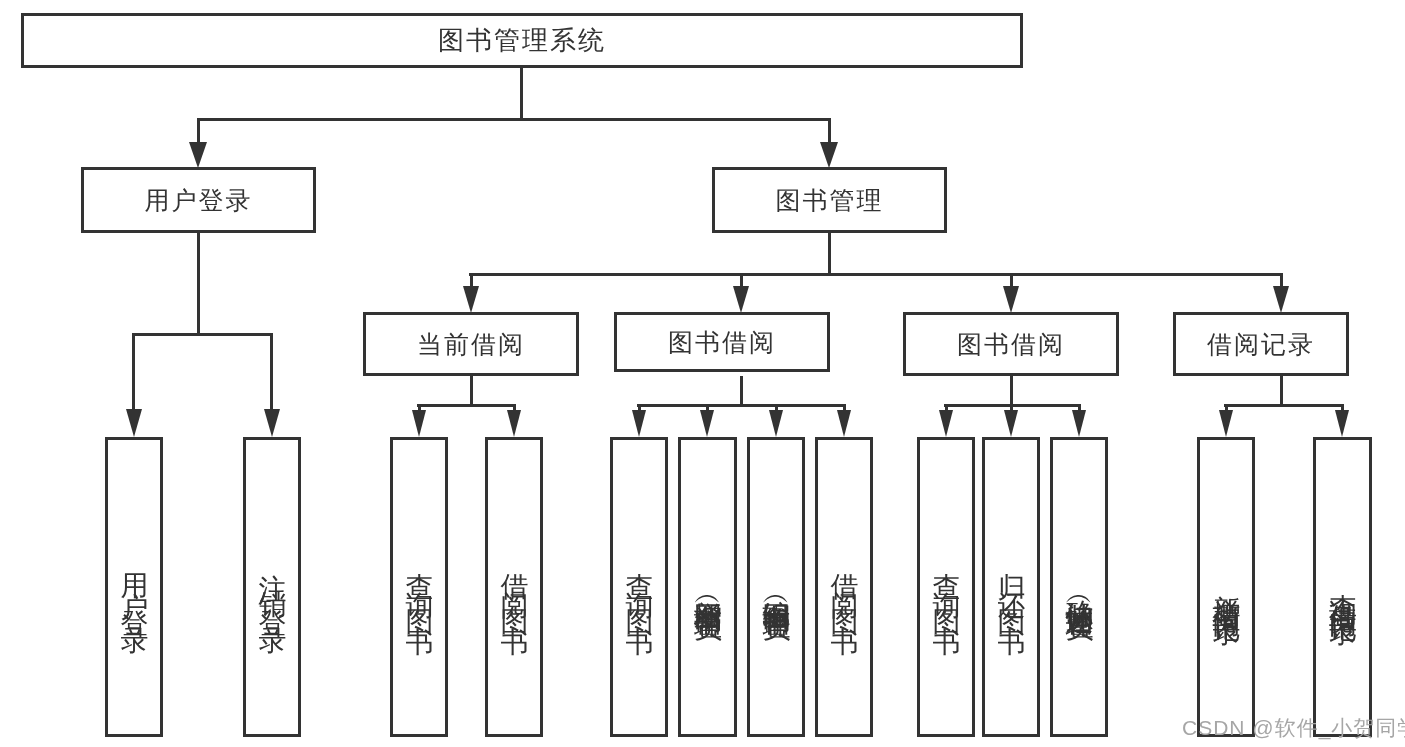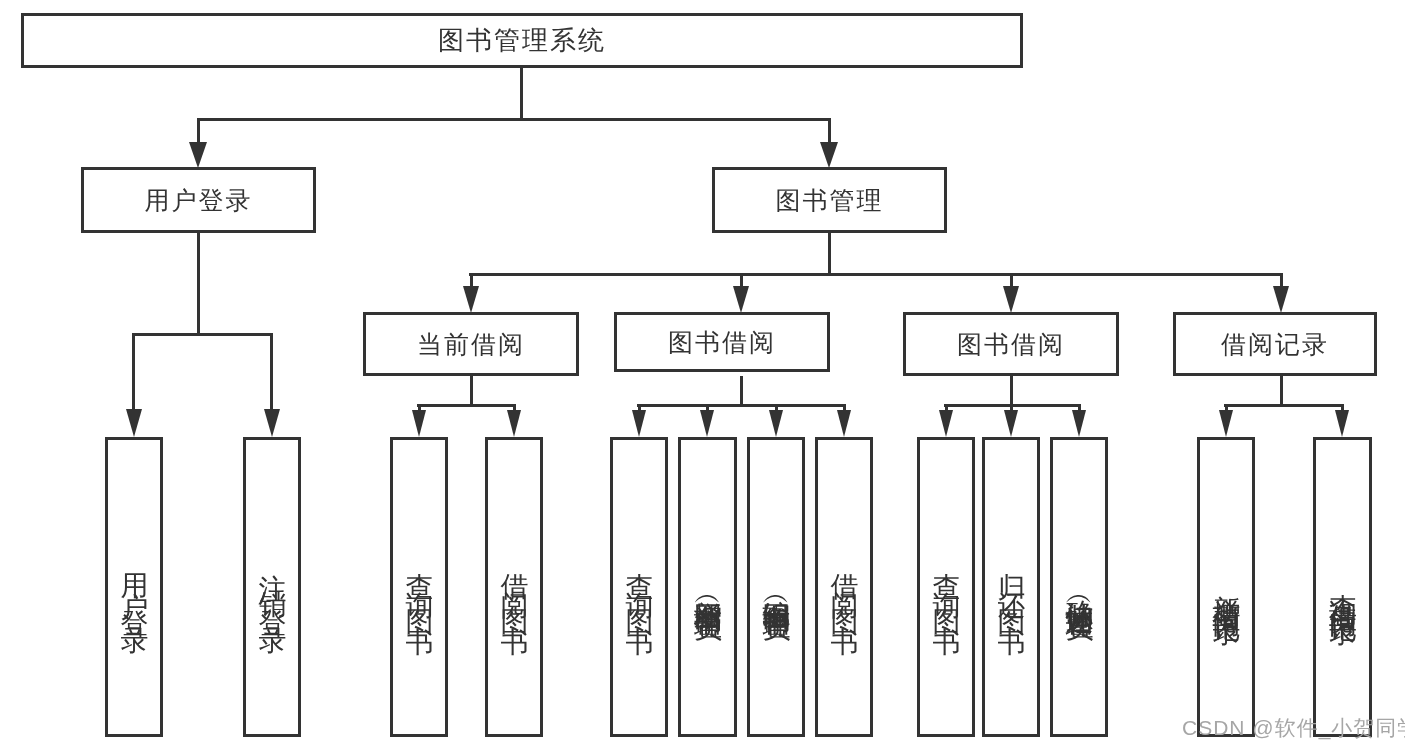--- a/index.html
+++ b/index.html
@@ -63,21 +63,21 @@
 <div id="stage">
 
   <div class="box hbox root" style="left:21px;top:13px;width:1002px;height:55px;">图书管理系统</div>
 
   <div class="box hbox" style="left:81px;top:167px;width:235px;height:66px;">用户登录</div>
   <div class="box hbox" style="left:712px;top:167px;width:235px;height:66px;">图书管理</div>
 
   <div class="box hbox" style="left:363px;top:312px;width:216px;height:64px;">当前借阅</div>
   <div class="box hbox" style="left:614px;top:312px;width:216px;height:60px;">图书借阅</div>
   <div class="box hbox" style="left:903px;top:312px;width:216px;height:64px;">图书借阅</div>
-  <div class="box hbox" style="left:1173px;top:312px;width:204px;height:64px;">借阅记录</div>
+  <div class="box hbox" style="left:1173px;top:312px;width:176px;height:64px;">借阅记录</div>
 
   <div class="box vbox ls-wide" style="left:105px;top:437px;width:58px;height:300px;">用户登录</div>
   <div class="box vbox ls-wide" style="left:243px;top:437px;width:58px;height:300px;">注销登录</div>
 
   <div class="box vbox ls-wide" style="left:390px;top:437px;width:58px;height:300px;">查询图书</div>
   <div class="box vbox ls-wide" style="left:485px;top:437px;width:58px;height:300px;">借阅图书</div>
 
   <div class="box vbox ls-wide" style="left:610px;top:437px;width:58px;height:300px;">查询图书</div>
   <div class="box vbox ls-tight" style="left:678px;top:437px;width:59px;height:300px;">新增图书（管理员）</div>
   <div class="box vbox ls-tight" style="left:747px;top:437px;width:58px;height:300px;">编辑图书（管理员）</div>

